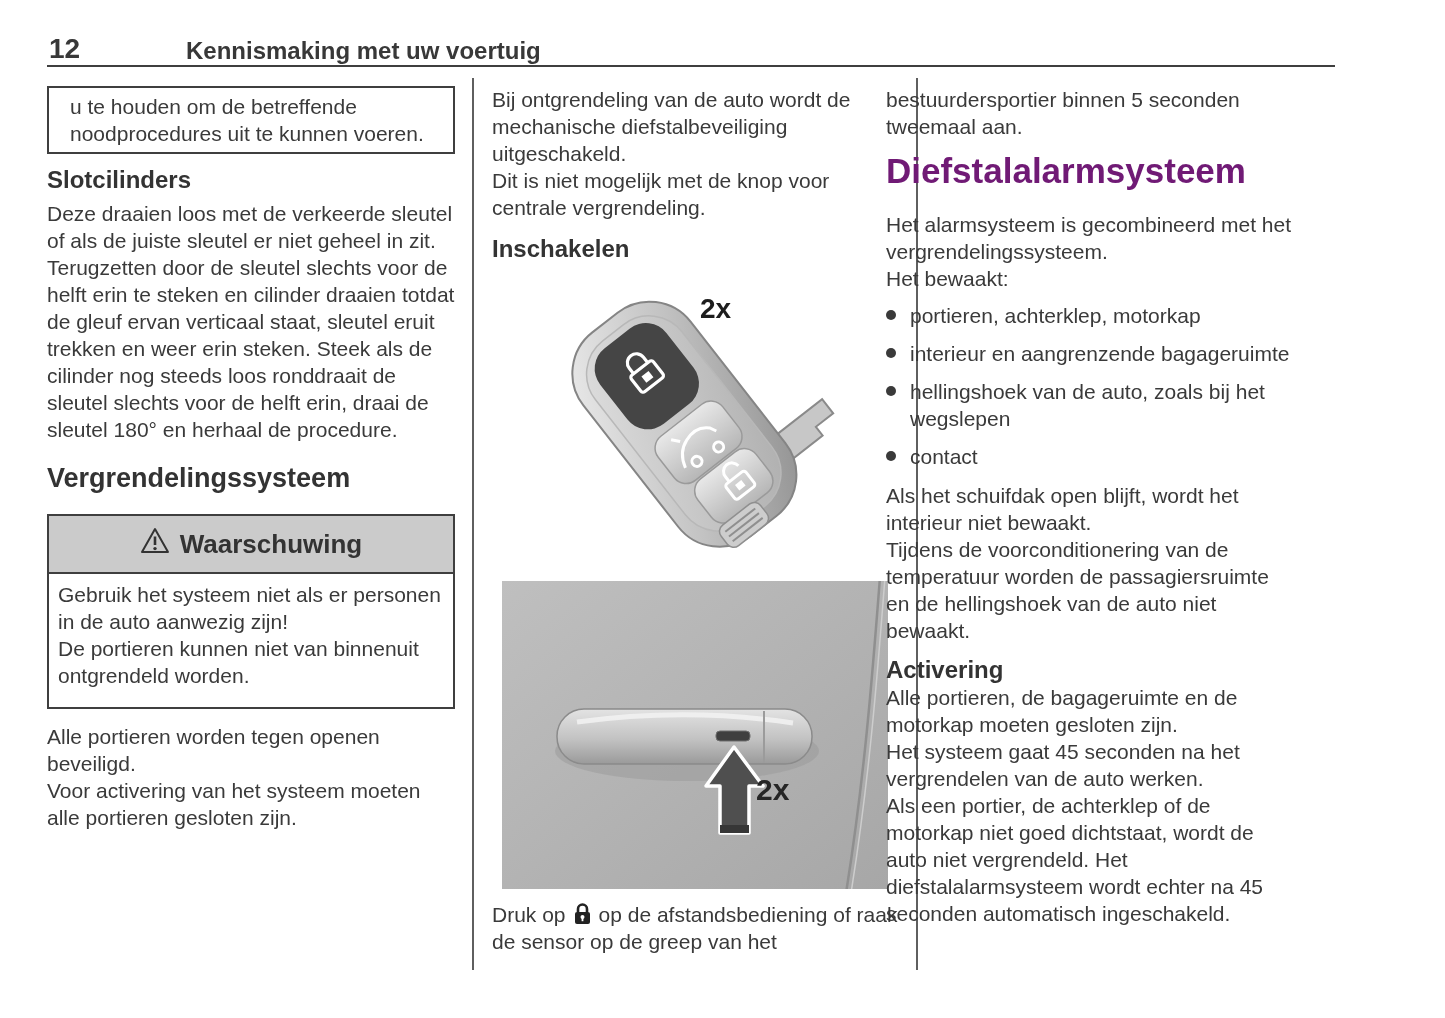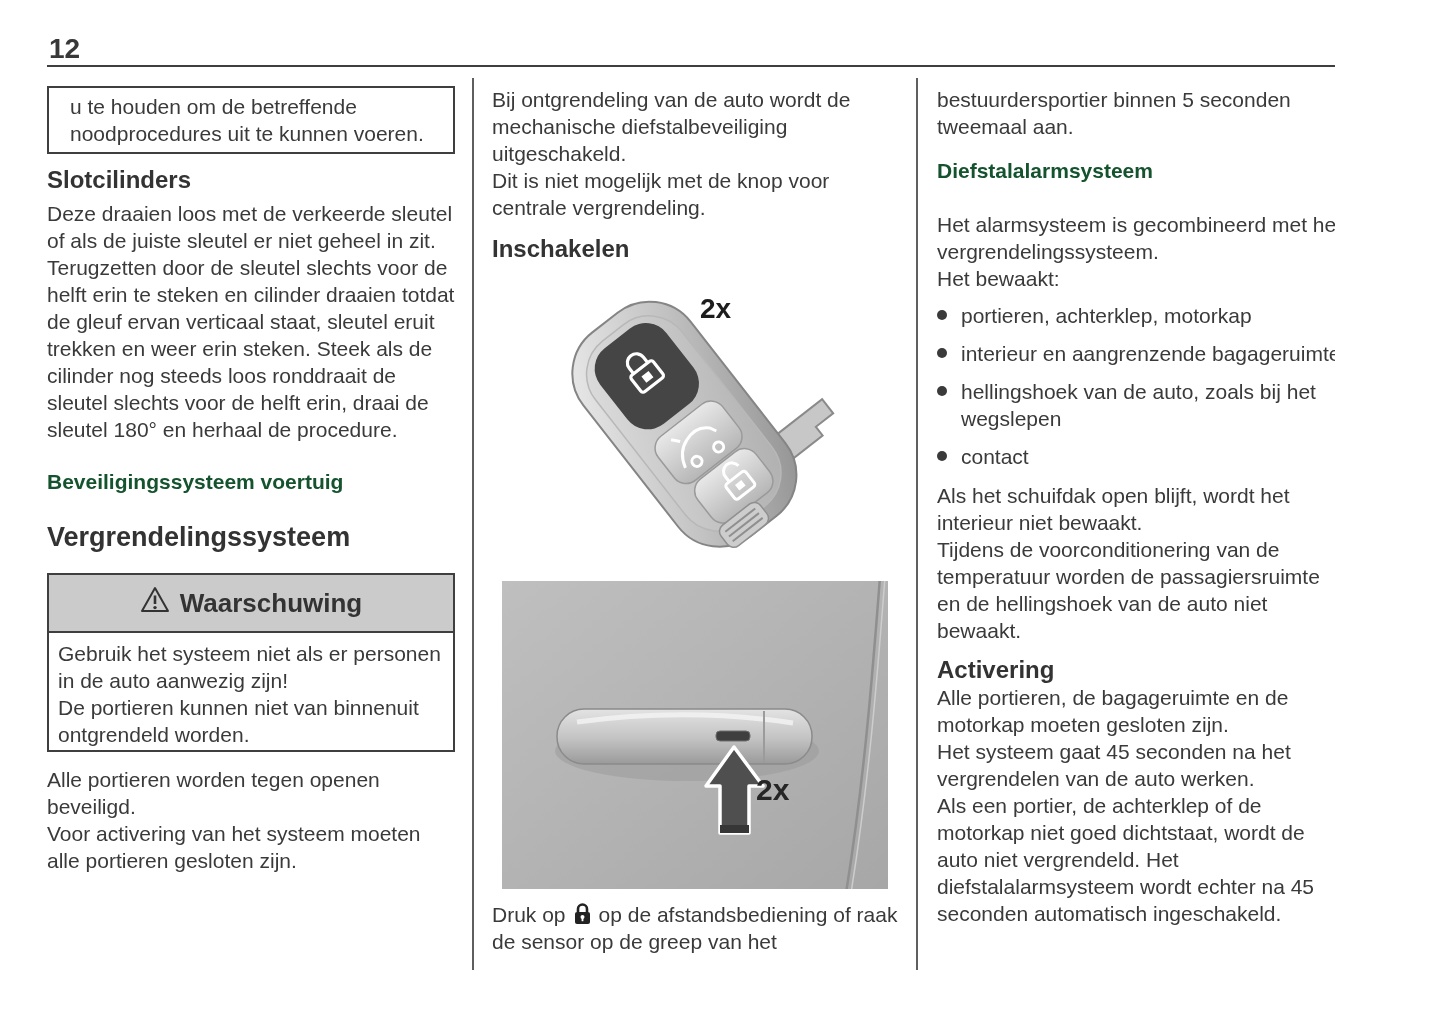--- a/index.html
+++ b/index.html
@@ -10,33 +10,33 @@
   }
   .pagenum { position:absolute; left:49px; top:33px; font-size:28px; font-weight:bold; color:#383838; }
   .chapter { position:absolute; left:186px; top:37px; font-size:24px; font-weight:bold; color:#383838; }
   .header-rule { position:absolute; left:47px; top:65px; width:1295px; height:2px; background:#3f3f3f; }
   .vsep { position:absolute; top:78px; height:892px; width:2px; background:#5f5f5f; }
   .vsep1 { left:472px; } .vsep2 { left:916px; }
 
   .col { position:absolute; top:86px; }
   .col1 { left:47px;  width:408px; }
   .col2 { left:492px; width:410px; }
-  .col3 { left:937px; width:406px; }
+  .col3 { left:886px; width:406px; }
 
   .body { margin:0; font-size:21px; line-height:27px; white-space:pre-line; }
   .note-box { border:2px solid #3f3f3f; padding:5px 21px; }
   h3.sub { font-size:24px; font-weight:bold; margin:12px 0 6px; color:#333; }
-  h1.section { font-size:21px; line-height:41px; font-weight:bold; margin:18px 0 0; color:#14532d; }
+  h1.section { font-size:35px; line-height:41px; font-weight:bold; margin:18px 0 0; color:#701a75; }
   h2.subsection { font-size:27px; font-weight:bold; margin:20px 0 0; color:#333; }
 
   .warning { border:2px solid #3f3f3f; margin-top:20px; }
   .warning-header { background:var(--warning-header-bg,#cbcbcb); border-bottom:2px solid #3f3f3f;
     display:flex; align-items:center; justify-content:center; gap:10px;
     font-size:26px; font-weight:bold; padding:11px 0; color:#333; }
-  .warning-body { padding:7px 9px 2px; }
+  .warning-body { padding:7px 9px 18px; }
   .after { margin-top:14px; }
 
   .fob-fig { position:relative; width:400px; height:290px; margin-top:16px; }
   .photo-fig { position:relative; width:386px; height:308px; margin-left:10px; margin-top:12px; }
   .fig-label { position:absolute; font-weight:bold; color:#1d1d1d; }
   .fob-label { left:208px; top:14px; font-size:28px; }
   .handle-label { left:254px; top:192px; font-size:30px; color:#262626; }
   .caption { margin-top:12px; }
   .lock-inline { display:inline-block; margin:0 7px; }
   .lock-inline svg { vertical-align:-4px; }
@@ -46,32 +46,32 @@
   .dot { width:10px; height:10px; border-radius:50%; background:#3a3a3a; margin-top:8px; flex:none; }
   .alarm-notes { margin-top:12px; }
   h3.tight { margin:12px 0 0; }
 </style>
 </head>
 <body>
 
 <div class="page">
 
   <span class="pagenum">12</span>
+  <span class="chapter">Kennismaking met uw voertuig</span>
   <div class="header-rule"></div>
 
   <div class="vsep vsep1"></div>
   <div class="vsep vsep2"></div>
 
   <div class="col col1">
     <div class="note-box">
       <p class="body">u te houden om de betreffende noodprocedures uit te kunnen voeren.</p>
     </div>
     <h3 class="sub">Slotcilinders</h3>
     <p class="body">Deze draaien loos met de verkeerde sleutel of als de juiste sleutel er niet geheel in zit. Terugzetten door de sleutel slechts voor de helft erin te steken en cilinder draaien totdat de gleuf ervan verticaal staat, sleutel eruit trekken en weer erin steken. Steek als de cilinder nog steeds loos ronddraait de sleutel slechts voor de helft erin, draai de sleutel 180° en herhaal de procedure.</p>
-    <h1 class="section">Beveiligingssysteem voertuig</h1>
     <h2 class="subsection">Vergrendelingssysteem</h2>
 
     <div class="warning">
       <div class="warning-header">
         <span>
           <svg width="30" height="27" viewBox="0 0 30 27">
             <path d="M15 2 L28 25 L2 25 Z" fill="none" stroke="#333" stroke-width="2" stroke-linejoin="round"></path>
             <line x1="15" y1="9.5" x2="15" y2="18" stroke="#333" stroke-width="2.6"></line>
             <circle cx="15" cy="21.6" r="1.7" fill="#333"></circle>
           </svg>

